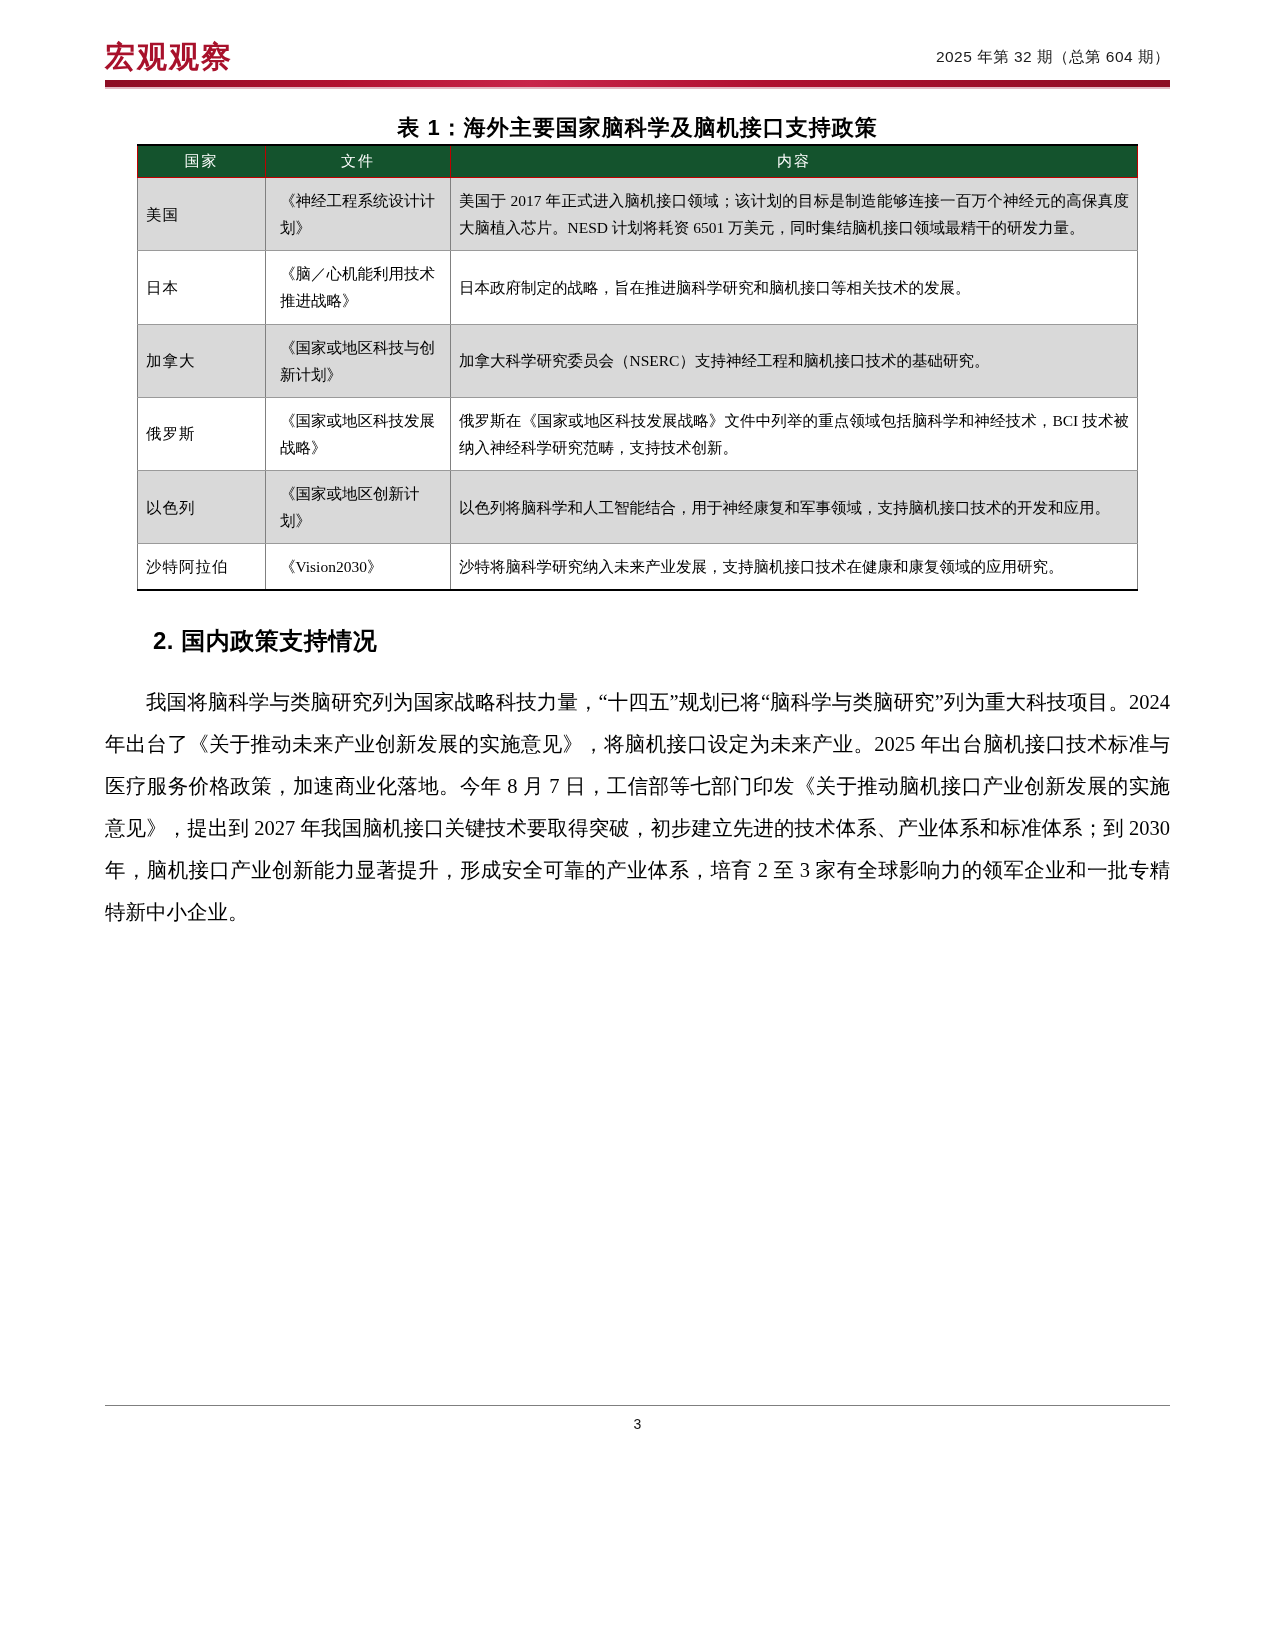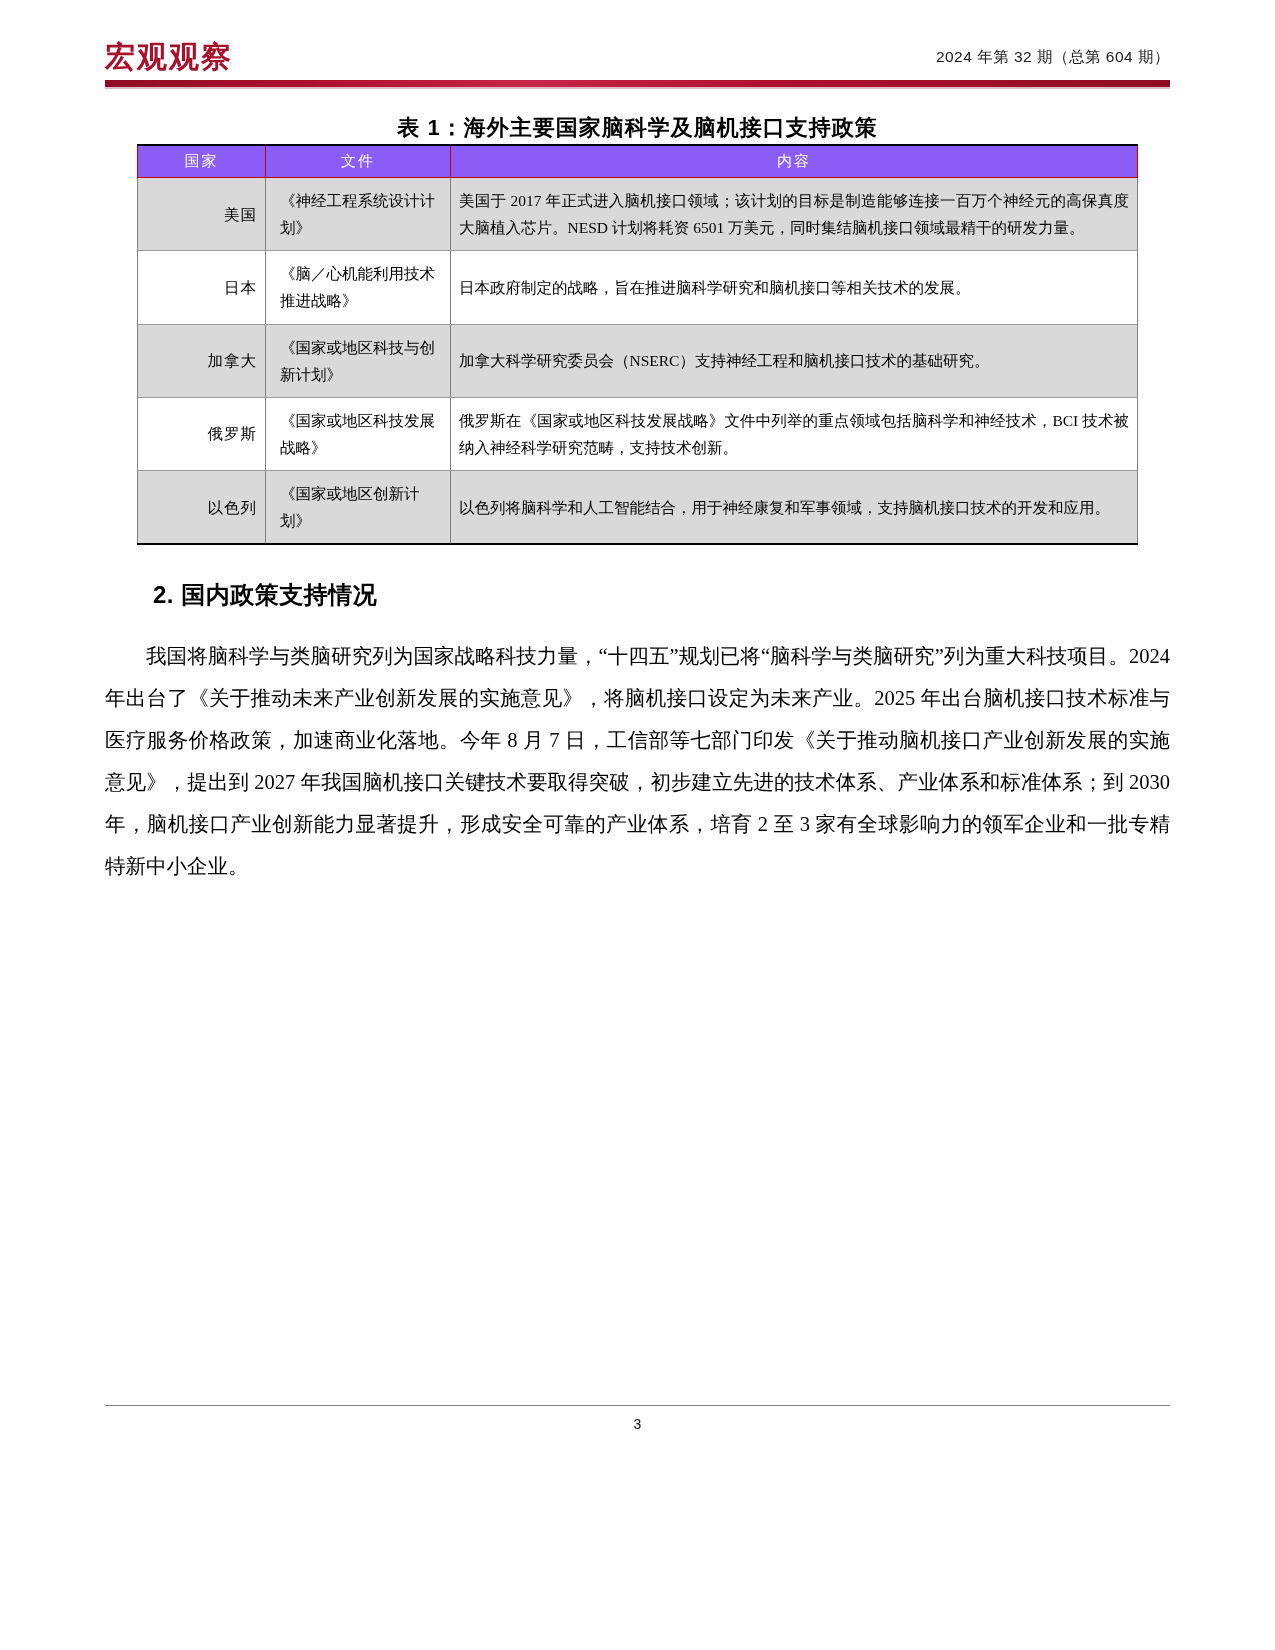--- a/index.html
+++ b/index.html
@@ -83,21 +83,21 @@
     width: 1000px;
     margin: 0 auto;
     table-layout: fixed;
     font-size: 15.5px;
   }
   table.policy col.c-country { width: 128px; }
   table.policy col.c-doc     { width: 185px; }
   table.policy col.c-content { width: 687px; }
 
   table.policy thead th {
-    background: #8b5cf6;
+    background: #14532d;
     color: #ffffff;
     font-weight: normal;
     font-family: "Liberation Sans", "DejaVu Sans", sans-serif;
     font-size: 15px;
     text-align: center;
     padding: 6px 4px;
     border: 1px solid #c00000;
     letter-spacing: 2px;
   }
   table.policy thead tr {
@@ -113,21 +113,21 @@
     line-height: 1.75;
     font-size: 15.5px;
   }
   table.policy tr.shade td {
     background: #d9d9d9;
   }
   table.policy tr.plain td {
     background: #ffffff;
   }
   table.policy td.country {
-    text-align: right;
+    text-align: left;
     letter-spacing: 1px;
   }
   table.policy td.doc {
     text-align: left;
     padding-left: 14px;
   }
   table.policy td.content {
     text-align: justify;
     text-justify: inter-ideograph;
   }
@@ -179,21 +179,21 @@
     color: #111;
   }
 </style>
 </head>
 <body>
 
 <div class="page">
 
   <div class="header">
     <div class="brand">宏观观察</div>
-    <div class="issue">2024 年第 32 期（总第 604 期）</div>
+    <div class="issue">2025 年第 32 期（总第 604 期）</div>
   </div>
   <div class="header-rule"></div>
 
   <div class="table-title">表 1：海外主要国家脑科学及脑机接口支持政策</div>
 
   <table class="policy">
     <colgroup>
       <col class="c-country">
       <col class="c-doc">
       <col class="c-content">
@@ -224,20 +224,25 @@
       <tr class="plain">
         <td class="country">俄罗斯</td>
         <td class="doc">《国家或地区科技发展战略》</td>
         <td class="content">俄罗斯在《国家或地区科技发展战略》文件中列举的重点领域包括脑科学和神经技术，BCI 技术被纳入神经科学研究范畴，支持技术创新。</td>
       </tr>
       <tr class="shade">
         <td class="country">以色列</td>
         <td class="doc">《国家或地区创新计划》</td>
         <td class="content">以色列将脑科学和人工智能结合，用于神经康复和军事领域，支持脑机接口技术的开发和应用。</td>
       </tr>
+      <tr class="plain">
+        <td class="country">沙特阿拉伯</td>
+        <td class="doc">《Vision2030》</td>
+        <td class="content">沙特将脑科学研究纳入未来产业发展，支持脑机接口技术在健康和康复领域的应用研究。</td>
+      </tr>
     </tbody>
   </table>
 
 
   <div class="section-heading">2. 国内政策支持情况</div>
 
   <div class="body-para">我国将脑科学与类脑研究列为国家战略科技力量，“十四五”规划已将“脑科学与类脑研究”列为重大科技项目。2024 年出台了《关于推动未来产业创新发展的实施意见》，将脑机接口设定为未来产业。2025 年出台脑机接口技术标准与医疗服务价格政策，加速商业化落地。今年 8 月 7 日，工信部等七部门印发《关于推动脑机接口产业创新发展的实施意见》，提出到 2027 年我国脑机接口关键技术要取得突破，初步建立先进的技术体系、产业体系和标准体系；到 2030 年，脑机接口产业创新能力显著提升，形成安全可靠的产业体系，培育 2 至 3 家有全球影响力的领军企业和一批专精特新中小企业。</div>
 
   <div class="footer">
     <div class="footer-rule"></div>

